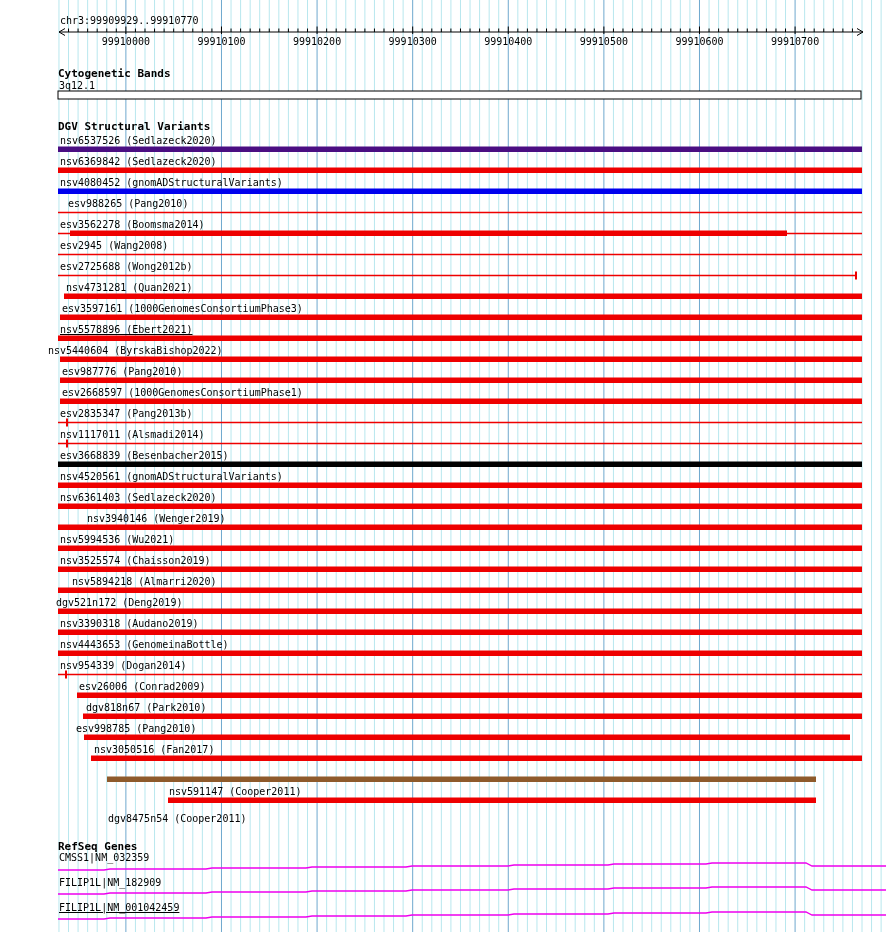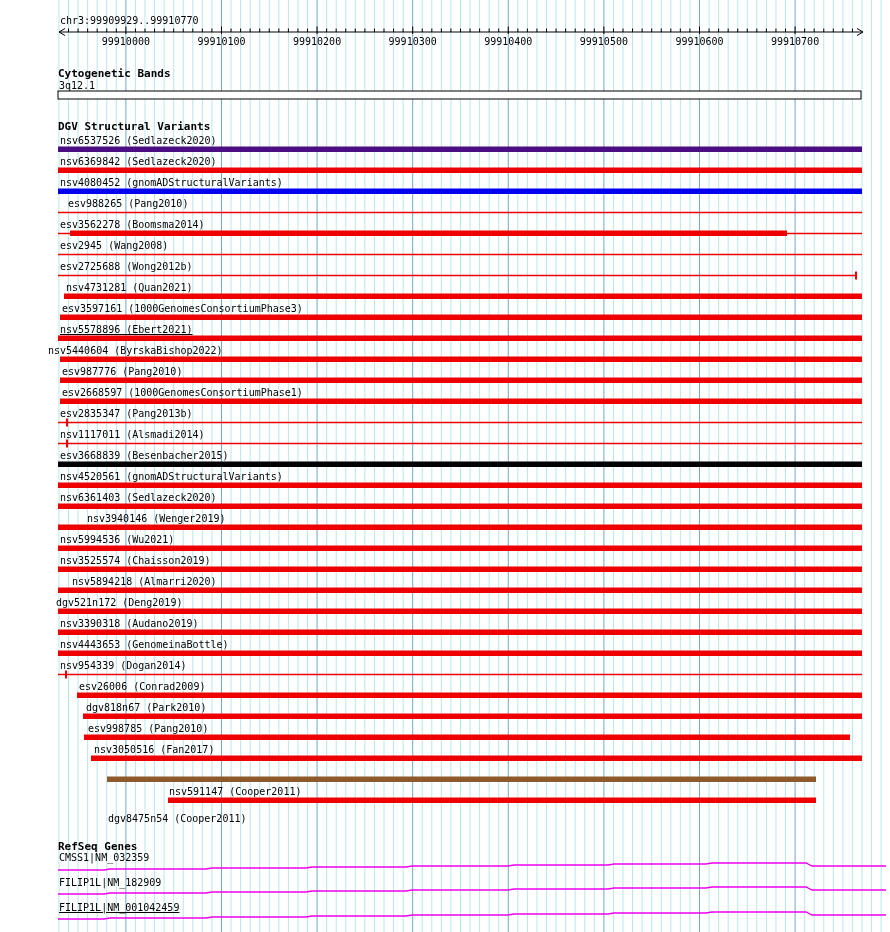--- a/index.html
+++ b/index.html
@@ -269,21 +269,21 @@
       <div class="lbl" style="left: 60px; top: 513px; padding-left: 27px;">nsv3940146 (Wenger2019)</div>
       <div class="lbl" style="left: 60px; top: 534px;">nsv5994536 (Wu2021)</div>
       <div class="lbl" style="left: 60px; top: 555px;">nsv3525574 (Chaisson2019)</div>
       <div class="lbl" style="left: 72px; top: 576px;">nsv5894218 (Almarri2020)</div>
       <div class="lbl" style="left: 56px; top: 597px;">dgv521n172 (Deng2019)</div>
       <div class="lbl" style="left: 60px; top: 618px;">nsv3390318 (Audano2019)</div>
       <div class="lbl" style="left: 60px; top: 639px;">nsv4443653 (GenomeinaBottle)</div>
       <div class="lbl" style="left: 60px; top: 660px;">nsv954339 (Dogan2014)</div>
       <div class="lbl" style="left: 79px; top: 681px; text-align: right;">esv26006 (Conrad2009)</div>
       <div class="lbl" style="left: 86px; top: 702px;">dgv818n67 (Park2010)</div>
-      <div class="lbl" style="left: 88px; top: 723px;">esv998785 (Pang2010)</div>
+      <div class="lbl" style="left: 76px; top: 723px;">esv998785 (Pang2010)</div>
       <div class="lbl" style="left: 94px; top: 744px;">nsv3050516 (Fan2017)</div>
       <div class="lbl" style="left: 108px; top: 765px; margin-top: 48px;">dgv8475n54 (Cooper2011)</div>
       <div class="lbl" style="left: 169px; top: 786px;">nsv591147 (Cooper2011)</div>
     </div>
   <div id="geneLabels">
       <div class="lbl" style="left: 59px; top: 852px;">CMSS1|NM_032359</div>
       <div class="lbl" style="left: 59px; top: 877px;">FILIP1L|NM_182909</div>
       <div class="lbl" style="left: 59px; top: 902px; text-decoration: underline;">FILIP1L|NM_001042459</div>
     </div>
 </div>

